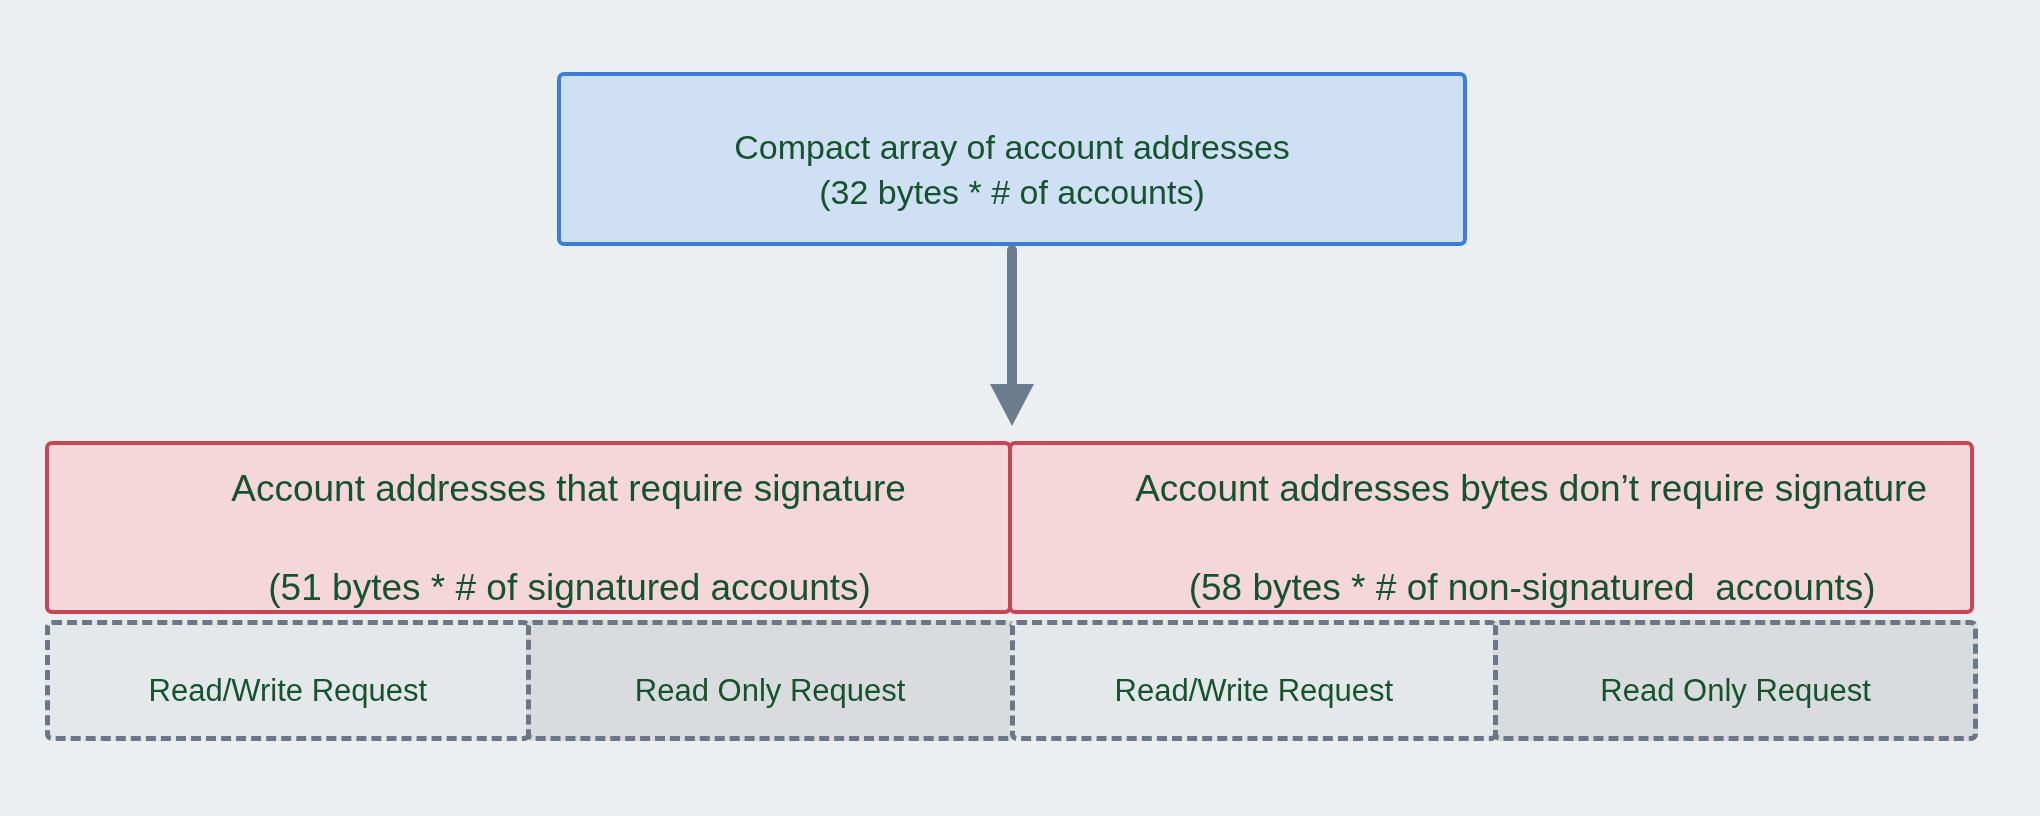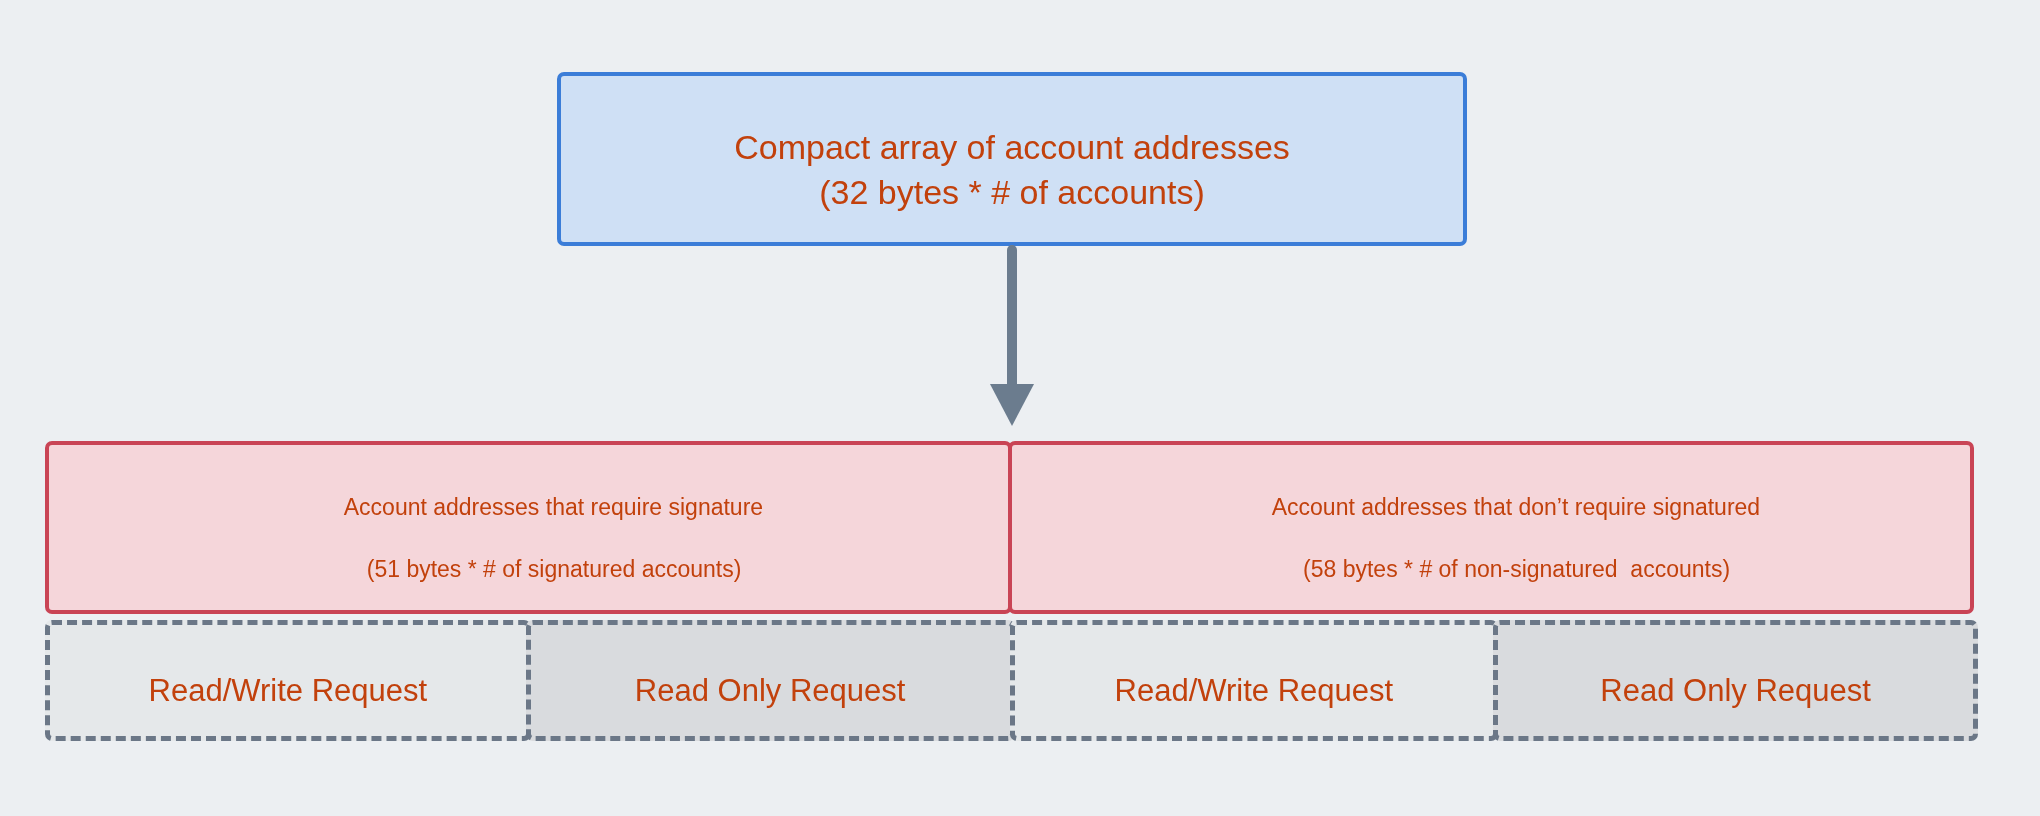--- a/index.html
+++ b/index.html
@@ -16,21 +16,21 @@
   #diagram {
     position: relative;
     width: 2040px;
     height: 816px;
   }
 
   
   .node-text {
     text-align: center;
     line-height: 1.30;
-    color: #c2410c;
+    color: #14532d;
     white-space: pre;
     margin-top: 22px;
   }
 
   
   .blue-box {
     position: absolute;
     left: 557px;
     top: 72px;
     width: 910px;
@@ -71,21 +71,21 @@
     background: #f5d6da;
     border: 4px solid #c94455;
     border-radius: 7px;
     display: flex;
     align-items: center;
     justify-content: center;
   }
   .pink-box.left  { width: 967px; }
   .pink-box.right { width: 966px; margin-left: -4px; }
   .pink-box .node-text {
-    font-size: 23px;
+    font-size: 37px;
     line-height: 1.34;
   }
 
   
   .gray-row {
     position: absolute;
     left: 45px;
     top: 620px;
     width: 1933px;
     height: 121px;
@@ -127,21 +127,21 @@
 
   <div class="pink-row">
     <div class="pink-box left">
       <div class="node-text">
         <span>Account addresses that require signature</span><br>
         <span>(51 bytes * # of signatured accounts)</span>
       </div>
     </div>
     <div class="pink-box right">
       <div class="node-text">
-        <span>Account addresses that don’t require signatured</span><br>
+        <span>Account addresses bytes don’t require signature</span><br>
         <span>(58 bytes * # of non-signatured  accounts)</span>
       </div>
     </div>
   </div>
 
   <div class="gray-row">
     <div class="gray-box tone-a w1">
       <div class="node-text">Read/Write Request</div>
     </div>
     <div class="gray-box tone-b w2">

